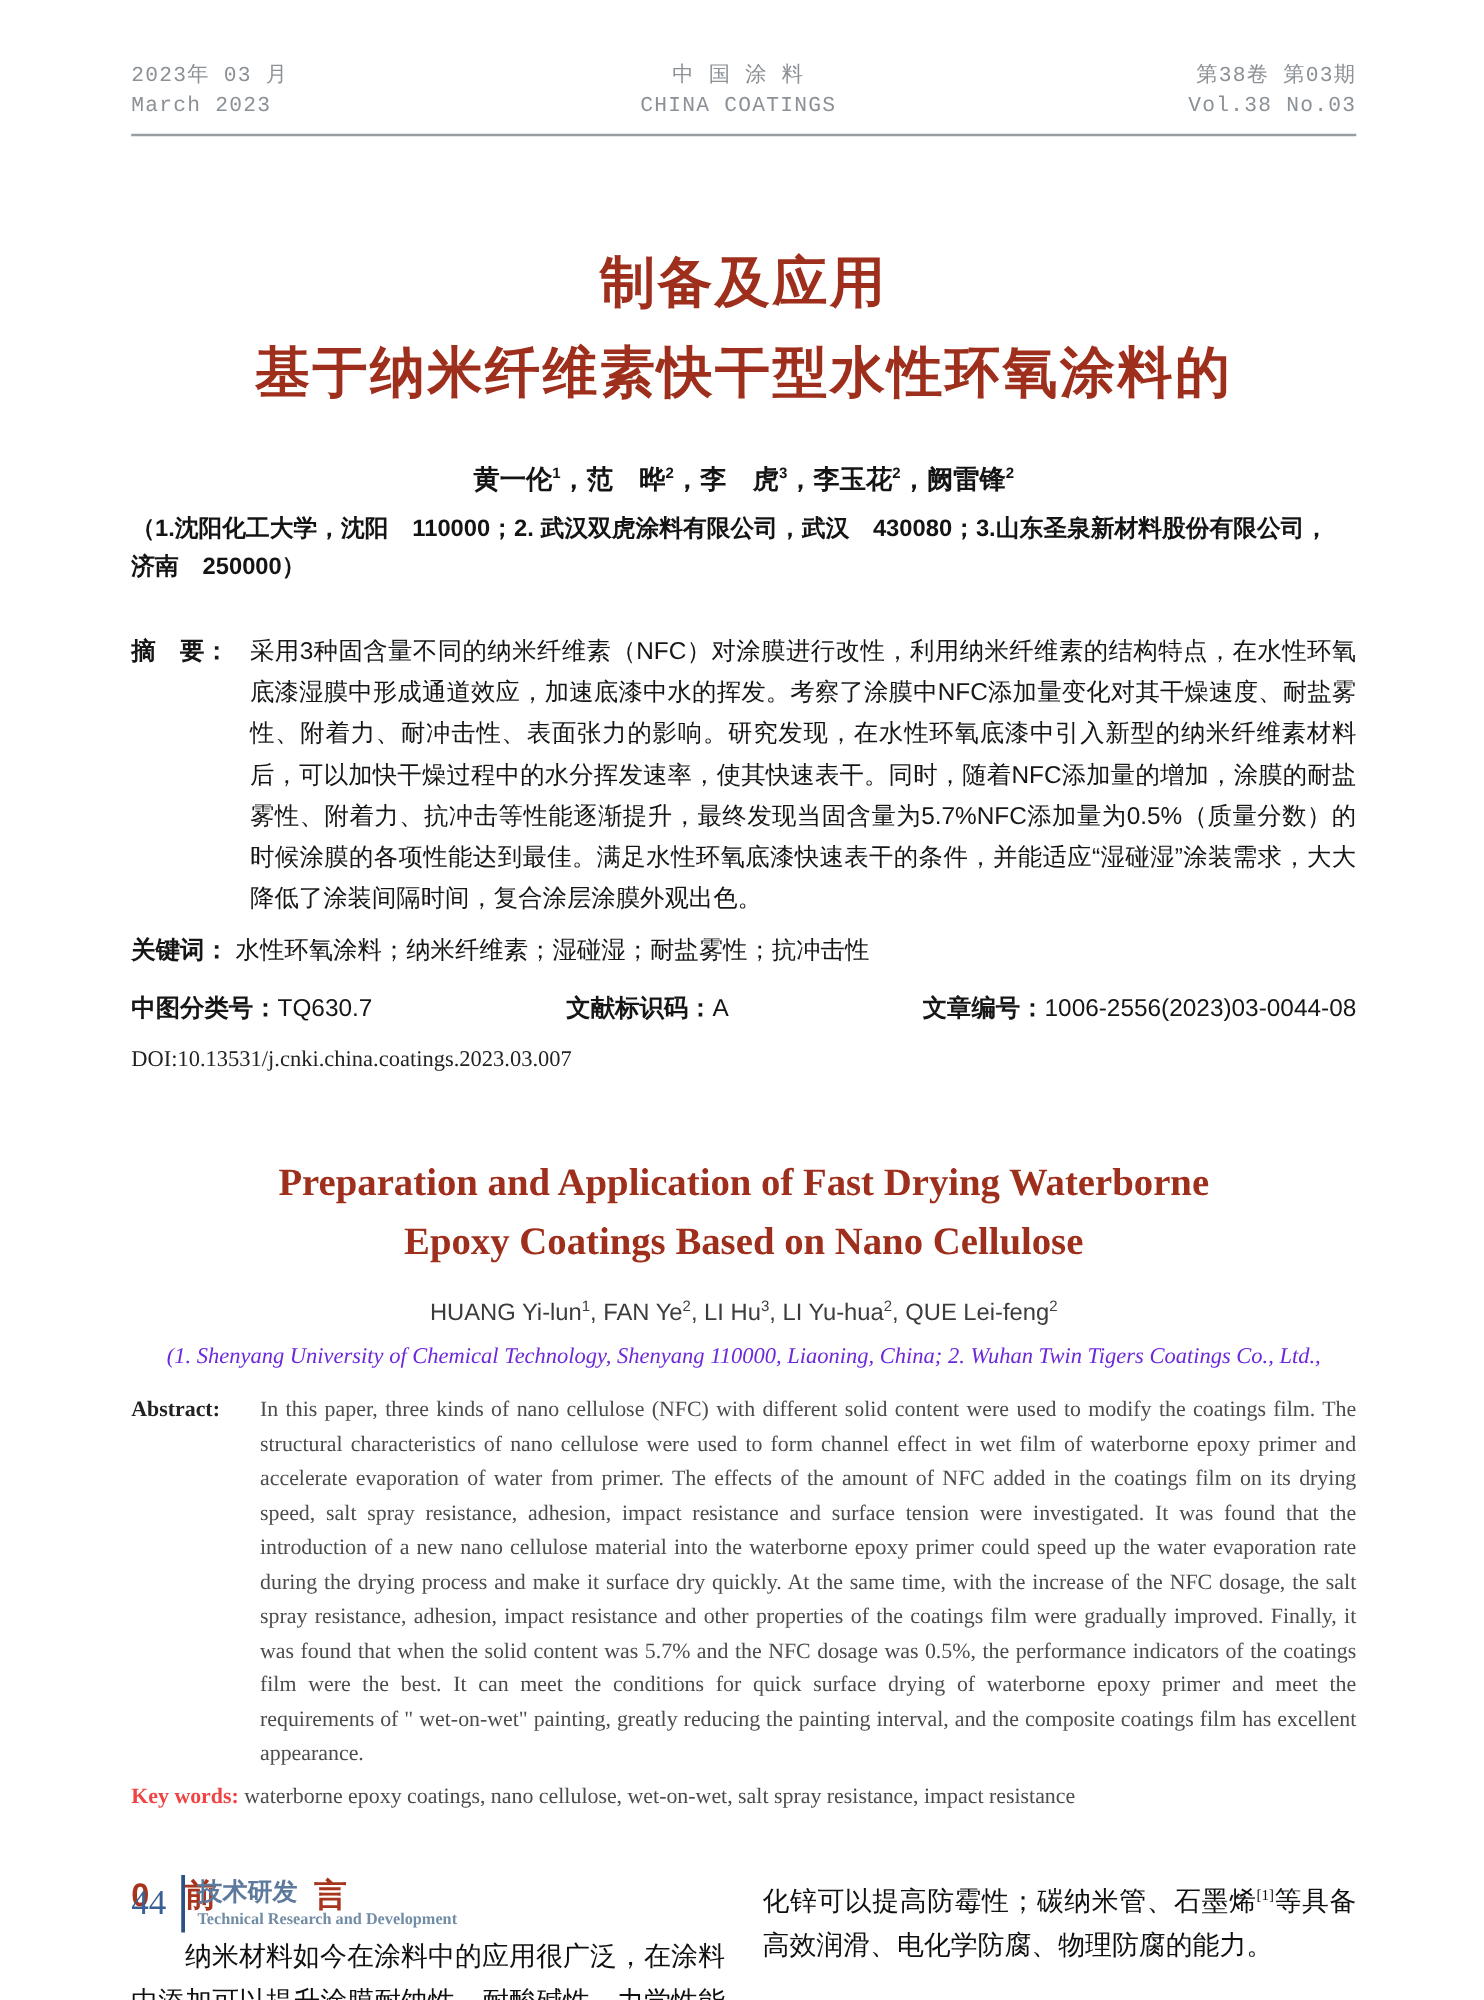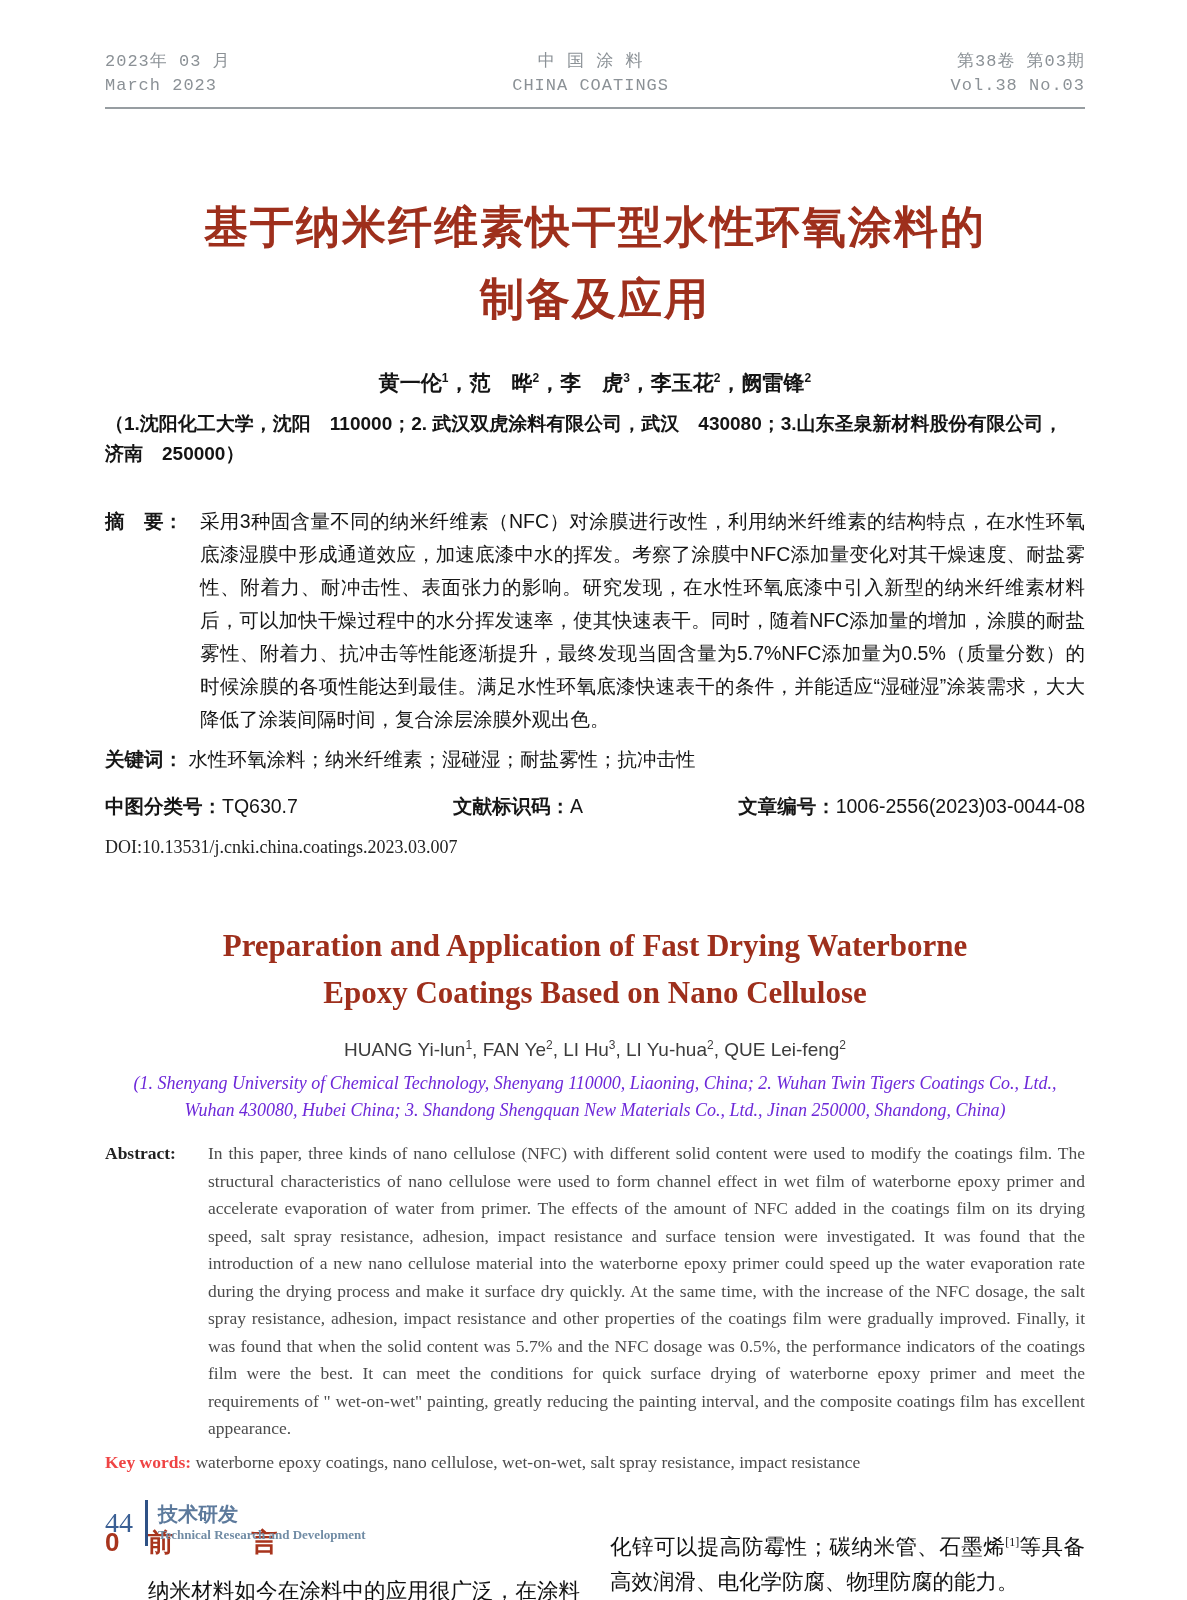--- a/index.html
+++ b/index.html
@@ -117,22 +117,22 @@
       <div>中 国 涂 料</div>
       <div>CHINA COATINGS</div>
     </div>
     <div class="cell right">
       <div>第38卷 第03期</div>
       <div>Vol.38 No.03</div>
     </div>
   </div>
 
   <div class="title-cn">
+    <div>制备及应用</div>
     <div>基于纳米纤维素快干型水性环氧涂料的</div>
-    <div>制备及应用</div>
   </div>
 
   <div class="authors-cn">
     <span><span>黄一伦</span><sup>1</sup><span>，</span></span><span><span>范　晔</span><sup>2</sup><span>，</span></span><span><span>李　虎</span><sup>3</sup><span>，</span></span><span><span>李玉花</span><sup>2</sup><span>，</span></span><span><span>阙雷锋</span><sup>2</sup><span></span></span>
   </div>
 
   <div class="affil-cn">
     <div>（1.沈阳化工大学，沈阳　110000；2. 武汉双虎涂料有限公司，武汉　430080；3.山东圣泉新材料股份有限公司，</div>
     <div>济南　250000）</div>
   </div>
@@ -159,21 +159,20 @@
     <div>Preparation and Application of Fast Drying Waterborne</div>
     <div>Epoxy Coatings Based on Nano Cellulose</div>
   </div>
 
   <div class="authors-en">
     <span><span>HUANG Yi-lun</span><sup>1</sup><span>, </span></span><span><span>FAN Ye</span><sup>2</sup><span>, </span></span><span><span>LI Hu</span><sup>3</sup><span>, </span></span><span><span>LI Yu-hua</span><sup>2</sup><span>, </span></span><span><span>QUE Lei-feng</span><sup>2</sup><span></span></span>
   </div>
 
   <div class="affil-en">
     <div>(1. Shenyang University of Chemical Technology, Shenyang 110000, Liaoning, China; 2. Wuhan Twin Tigers Coatings Co., Ltd.,</div>
-    <div>Wuhan 430080, Hubei China; 3. Shandong Shengquan New Materials Co., Ltd., Jinan 250000, Shandong, China)</div>
   </div>
 
   <div class="abstract-en">
     <span class="lbl">Abstract:</span>
     <span>In this paper, three kinds of nano cellulose (NFC) with different solid content were used to modify the coatings film. The structural characteristics of nano cellulose were used to form channel effect in wet film of waterborne epoxy primer and accelerate evaporation of water from primer. The effects of the amount of NFC added in the coatings film on its drying speed, salt spray resistance, adhesion, impact resistance and surface tension were investigated. It was found that the introduction of a new nano cellulose material into the waterborne epoxy primer could speed up the water evaporation rate during the drying process and make it surface dry quickly. At the same time, with the increase of the NFC dosage, the salt spray resistance, adhesion, impact resistance and other properties of the coatings film were gradually improved. Finally, it was found that when the solid content was 5.7% and the NFC dosage was 0.5%, the performance indicators of the coatings film were the best. It can meet the conditions for quick surface drying of waterborne epoxy primer and meet the requirements of " wet-on-wet" painting, greatly reducing the painting interval, and the composite coatings film has excellent appearance.</span>
   </div>
 
   <div class="keywords-en">
     <span class="lbl">Key words:</span>
     <span>waterborne epoxy coatings, nano cellulose, wet-on-wet, salt spray resistance, impact resistance</span>

